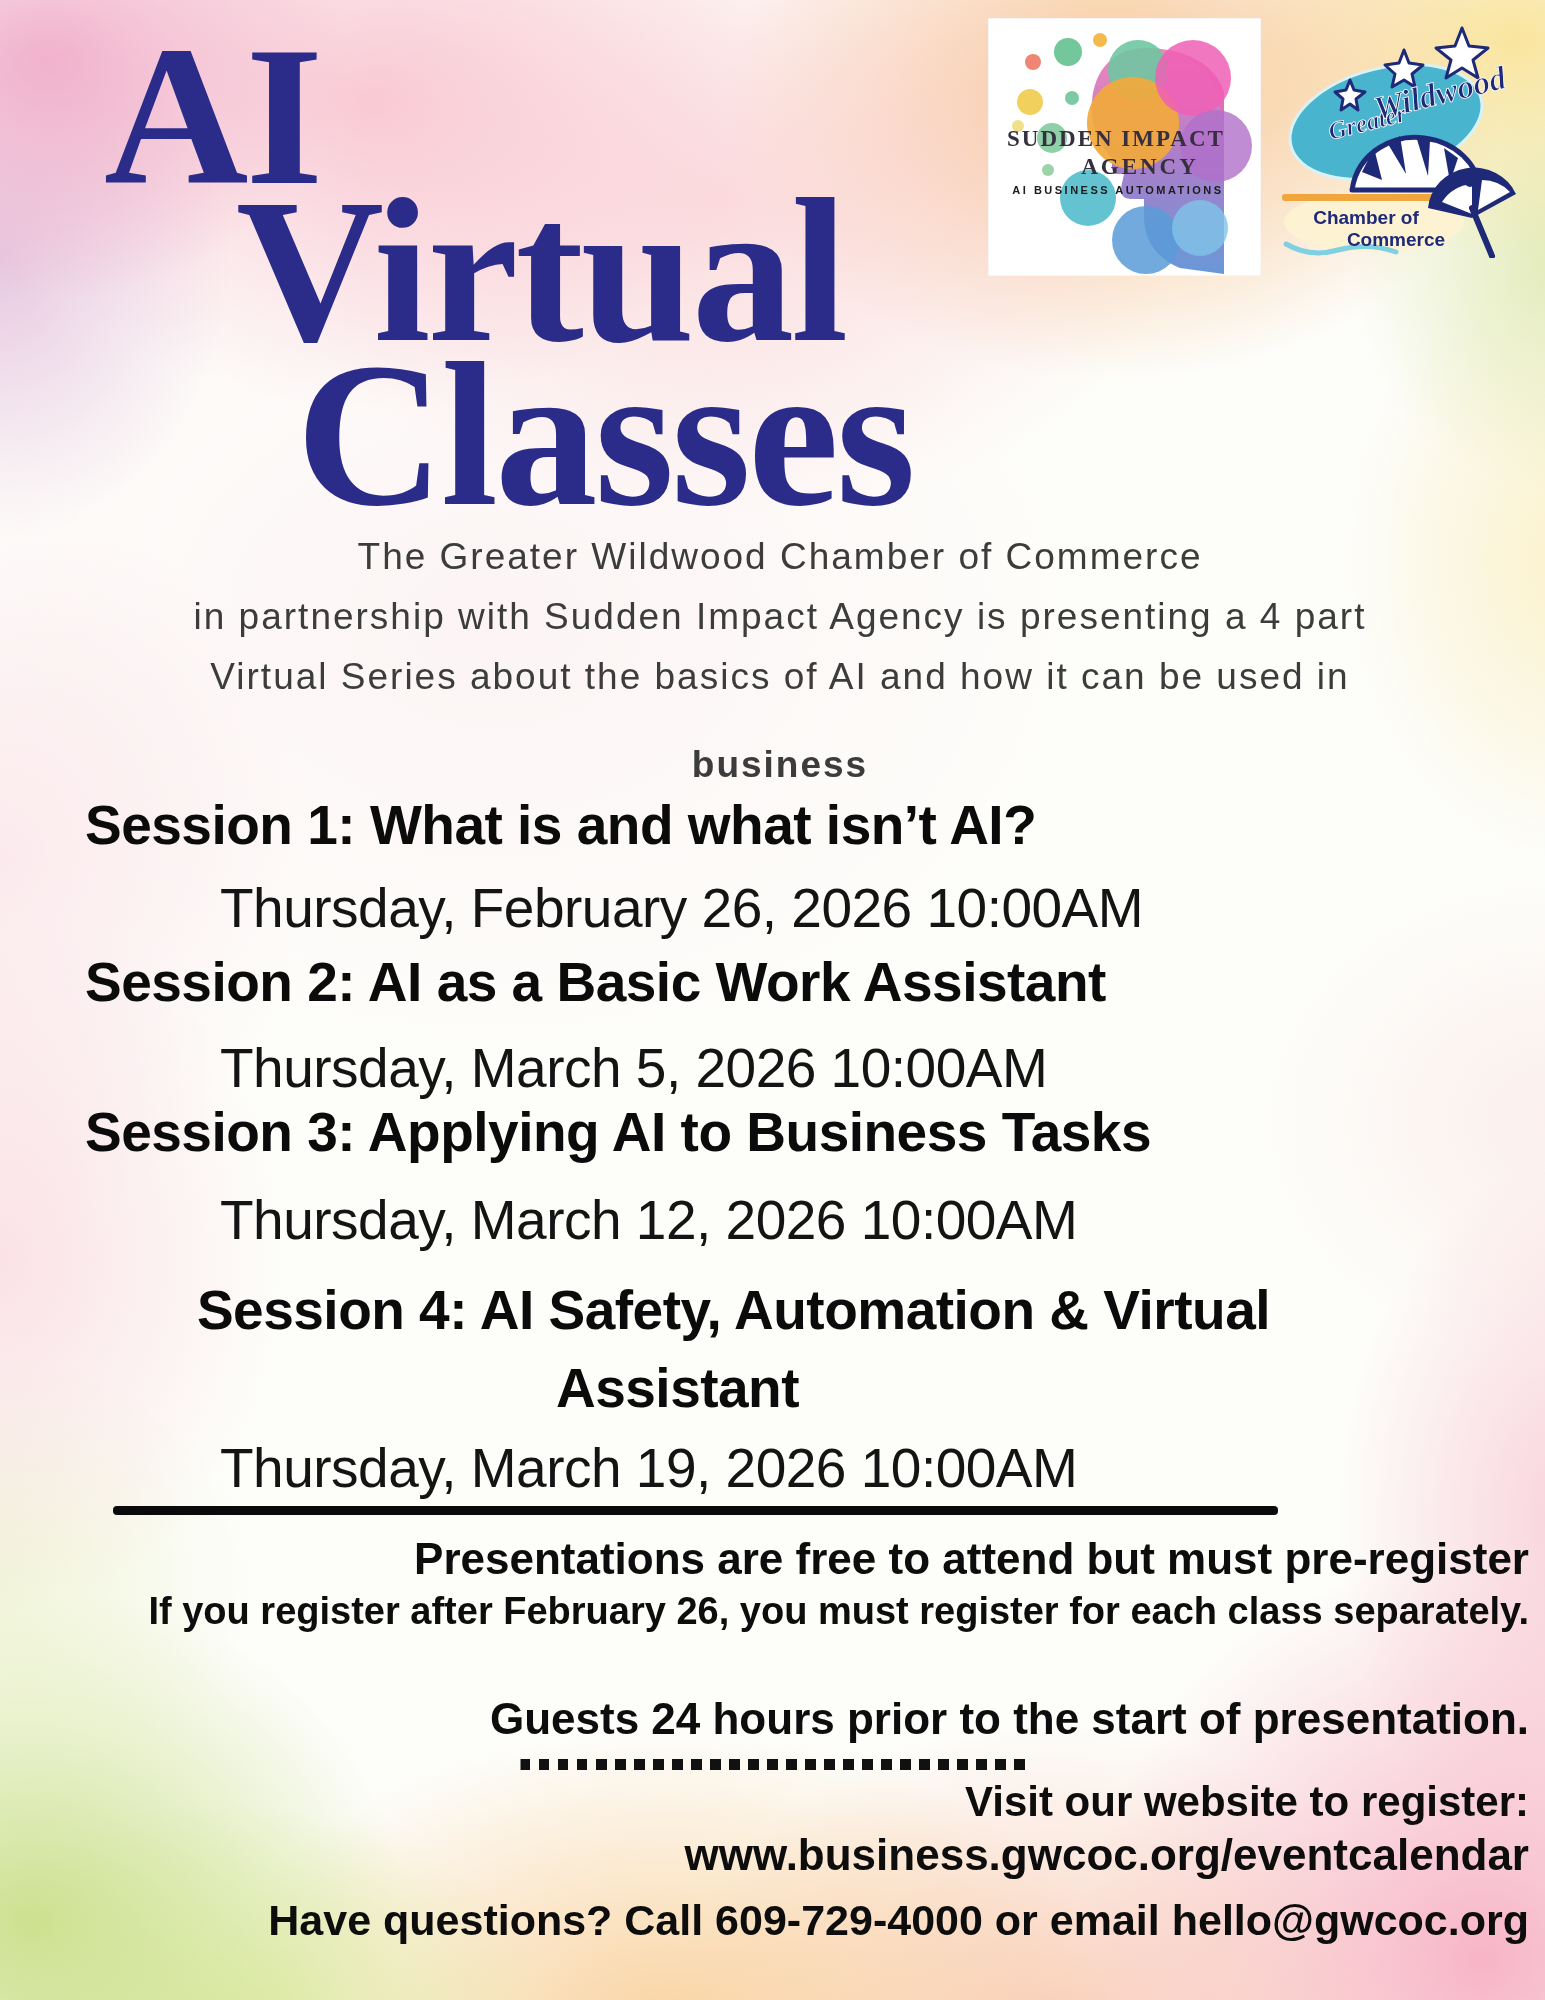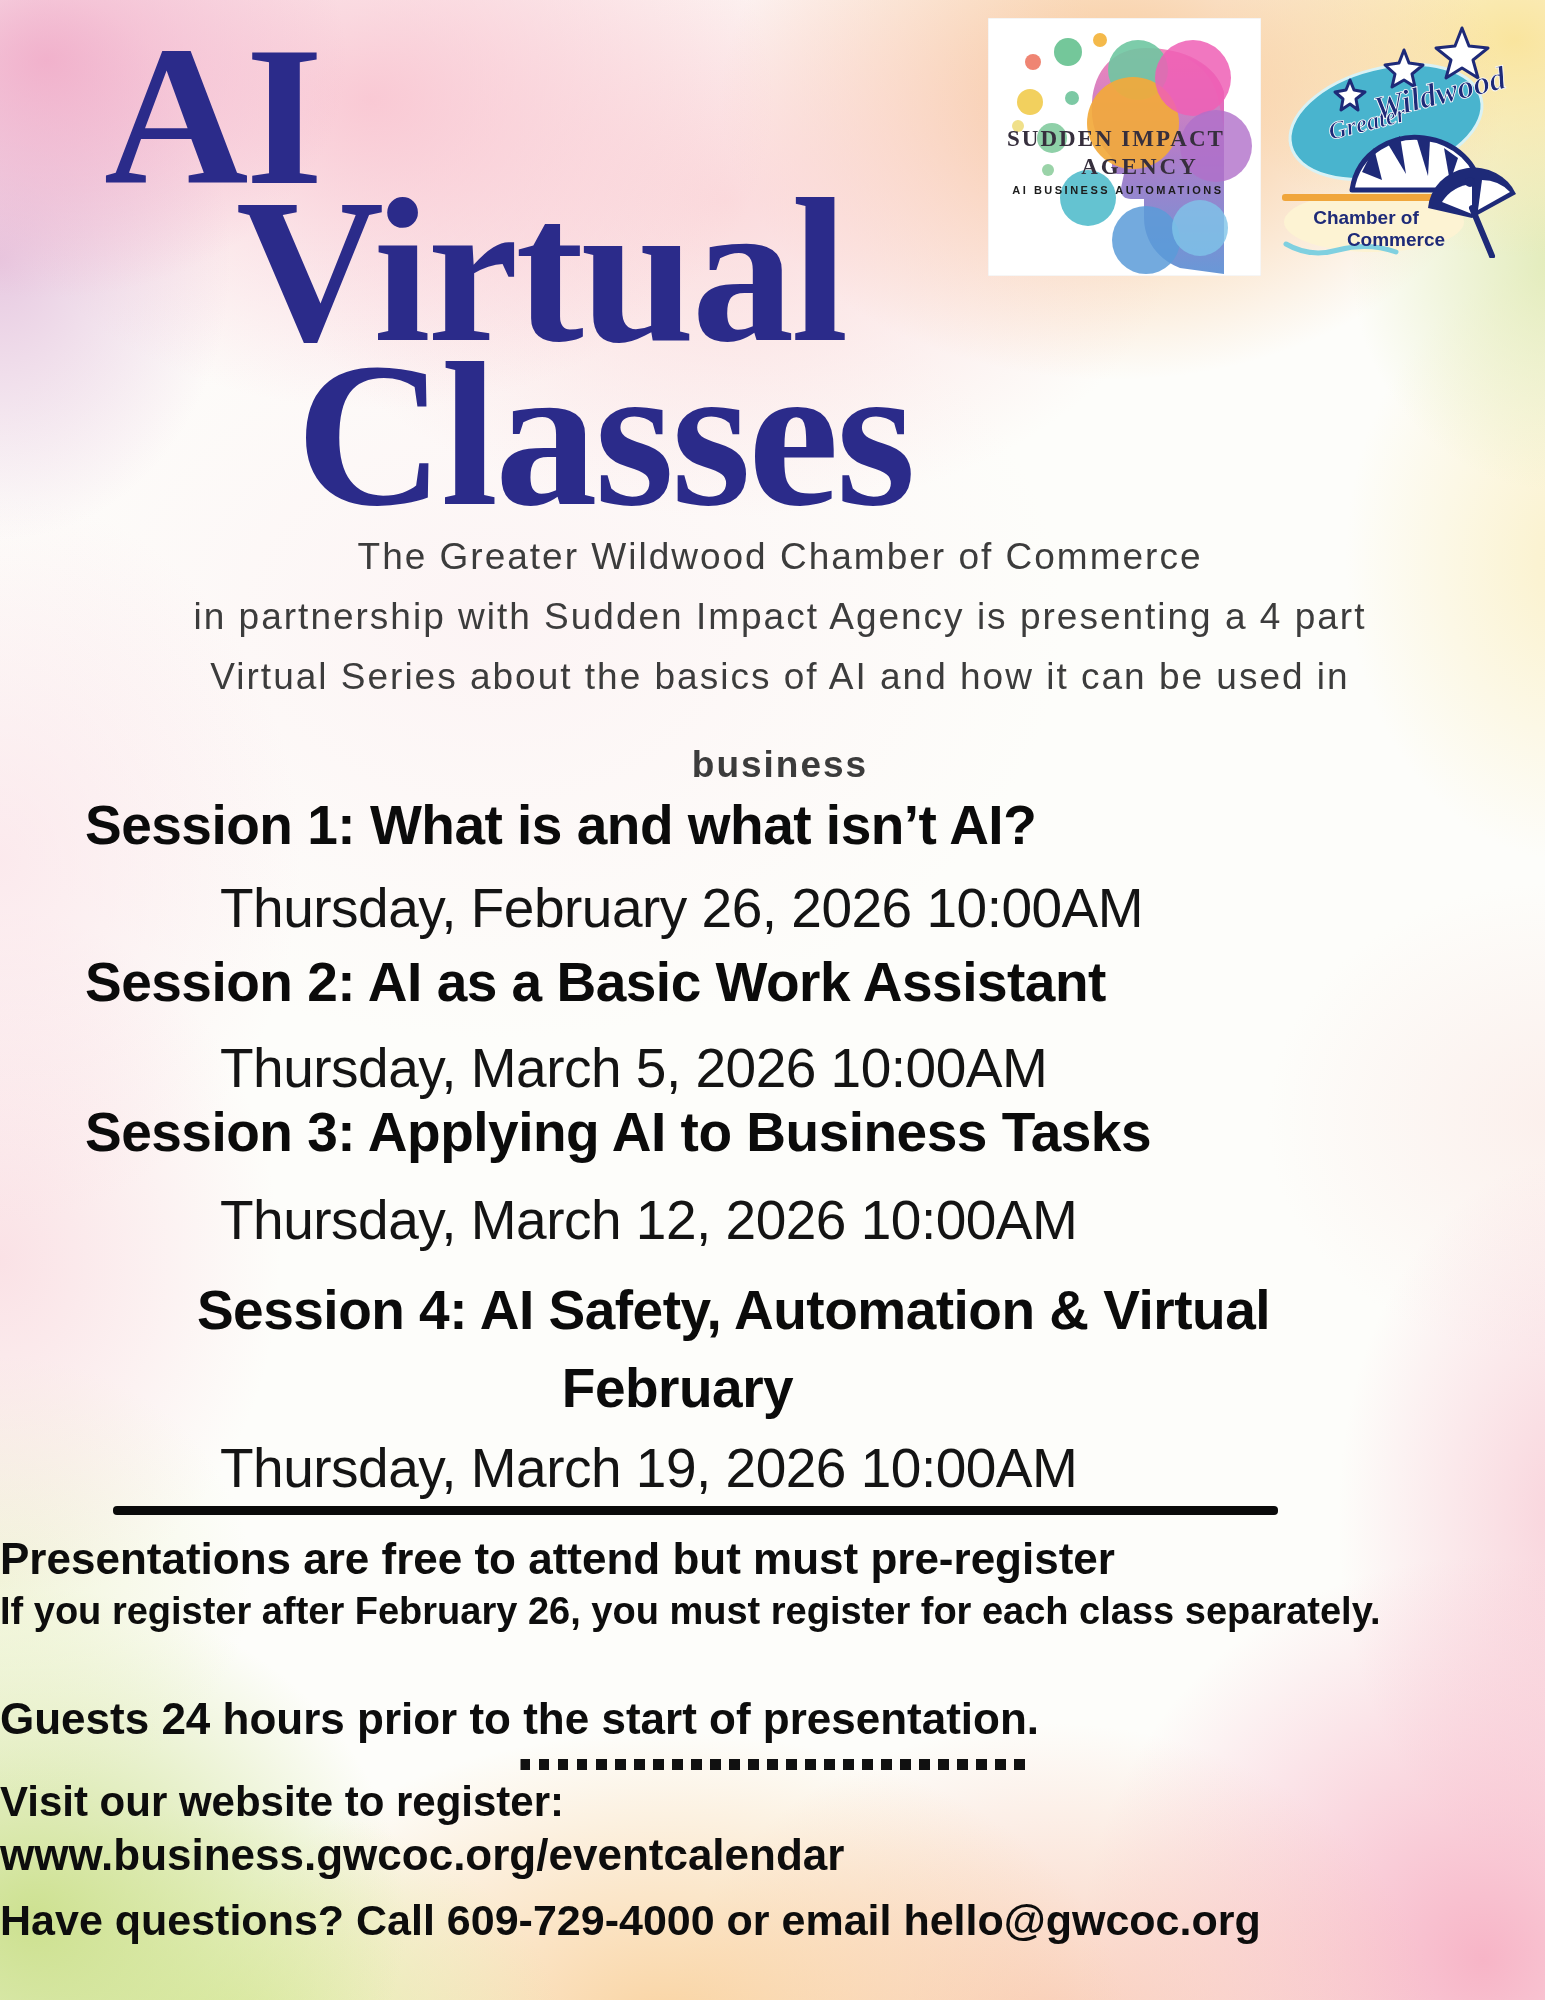--- a/index.html
+++ b/index.html
@@ -76,21 +76,21 @@
   #s3-title{top:1100px;} #s3-date{top:1188px;}
   #s4-title1{top:1278px;text-align:right;}
   #s4-title2{top:1356px; text-align:center; left:85px;}
   #s4-date{top:1436px;}
   .divider{
     left:113px; top:1506px; width:1165px; height:9px;
     background:#0a0a0a; border-radius:4px;
   }
   
   .foot-line{
-    left:0; right:16px; text-align:left;
+    left:0; right:16px; text-align:right;
     color:#0d0d0d; font-weight:bold; white-space:nowrap;
   }
   #reg-1{top:1534px; font-size:44px;}
   #reg-2{top:1590px; font-size:38px;}
   #reg-3{top:1640px; font-size:44px;}
   #reg-4{top:1694px; font-size:44px;}
   .dotted{
     left:50%; transform:translateX(-50%);
     top:1759px; width:505px; height:11px;
     background-image:repeating-linear-gradient(90deg,#111 0 10px, rgba(0,0,0,0) 10px 19px);
@@ -197,21 +197,21 @@
   <div class="session-title" id="s1-title">Session 1: What is and what isn’t AI?</div>
   <div class="session-date" id="s1-date">Thursday, February 26, 2026 10:00AM</div>
 
   <div class="session-title" id="s2-title">Session 2: AI as a Basic Work Assistant</div>
   <div class="session-date" id="s2-date">Thursday, March 5, 2026 10:00AM</div>
 
   <div class="session-title" id="s3-title">Session 3: Applying AI to Business Tasks</div>
   <div class="session-date" id="s3-date">Thursday, March 12, 2026 10:00AM</div>
 
   <div class="session-title" id="s4-title1">Session 4: AI Safety, Automation &amp; Virtual</div>
-  <div class="session-title" id="s4-title2">February</div>
+  <div class="session-title" id="s4-title2">Assistant</div>
   <div class="session-date" id="s4-date">Thursday, March 19, 2026 10:00AM</div>
 
   <div class="abs divider"></div>
 
   <div class="abs foot-line" id="reg-1">Presentations are free to attend but must pre-register</div>
   <div class="abs foot-line" id="reg-2">If you register after February 26, you must register for each class separately.</div>
   <div class="abs foot-line" id="reg-4">Guests 24 hours prior to the start of presentation.</div>
 
   <div class="abs dotted"></div>
 

